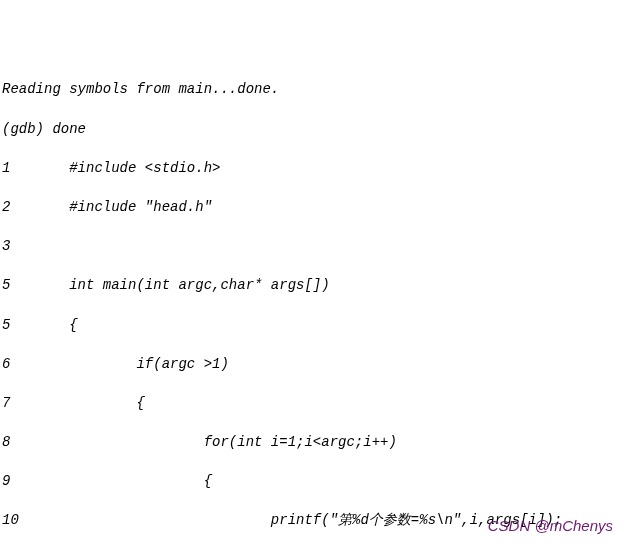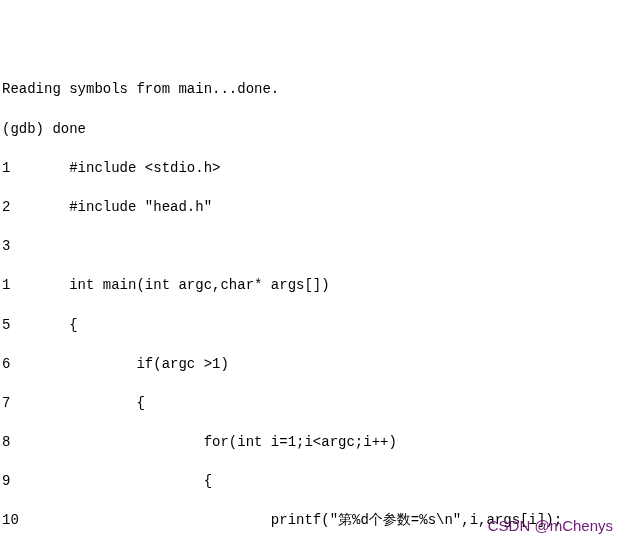--- a/index.html
+++ b/index.html
@@ -1,18 +1,19 @@
 <!DOCTYPE html>
 <html><head>
   <meta charset="utf-8">
   <style>
     * {
       margin: 0;
       padding: 0;
       box-sizing: border-box;
+      font-style: italic;
     }
     body {
       font-family: "Courier New", Courier, monospace;
       font-size: 14px;
       line-height: 1.4;
       background: #ffffff;
       color: #000000;
       padding: 2px;
       width: 628px;
       height: 551px;
@@ -35,21 +36,21 @@
 </head>
 <body>
 
 
 
 <span class="line">Reading symbols from main...done.</span>
 <span class="line">(gdb) done</span>
 <span class="line">1       #include &lt;stdio.h&gt;</span>
 <span class="line">2       #include "head.h"</span>
 <span class="line">3</span>
-<span class="line">1       int main(int argc,char* args[])</span>
+<span class="line">5       int main(int argc,char* args[])</span>
 <span class="line">5       {</span>
 <span class="line">6               if(argc &gt;1)</span>
 <span class="line">7               {</span>
 <span class="line">8                       for(int i=1;i&lt;argc;i++)</span>
 <span class="line">9                       {</span>
 <span class="line">10                              printf("第%d个参数=%s\n",i,args[i]);</span>
 <span class="line">(gdb) </span>
 
 
 

